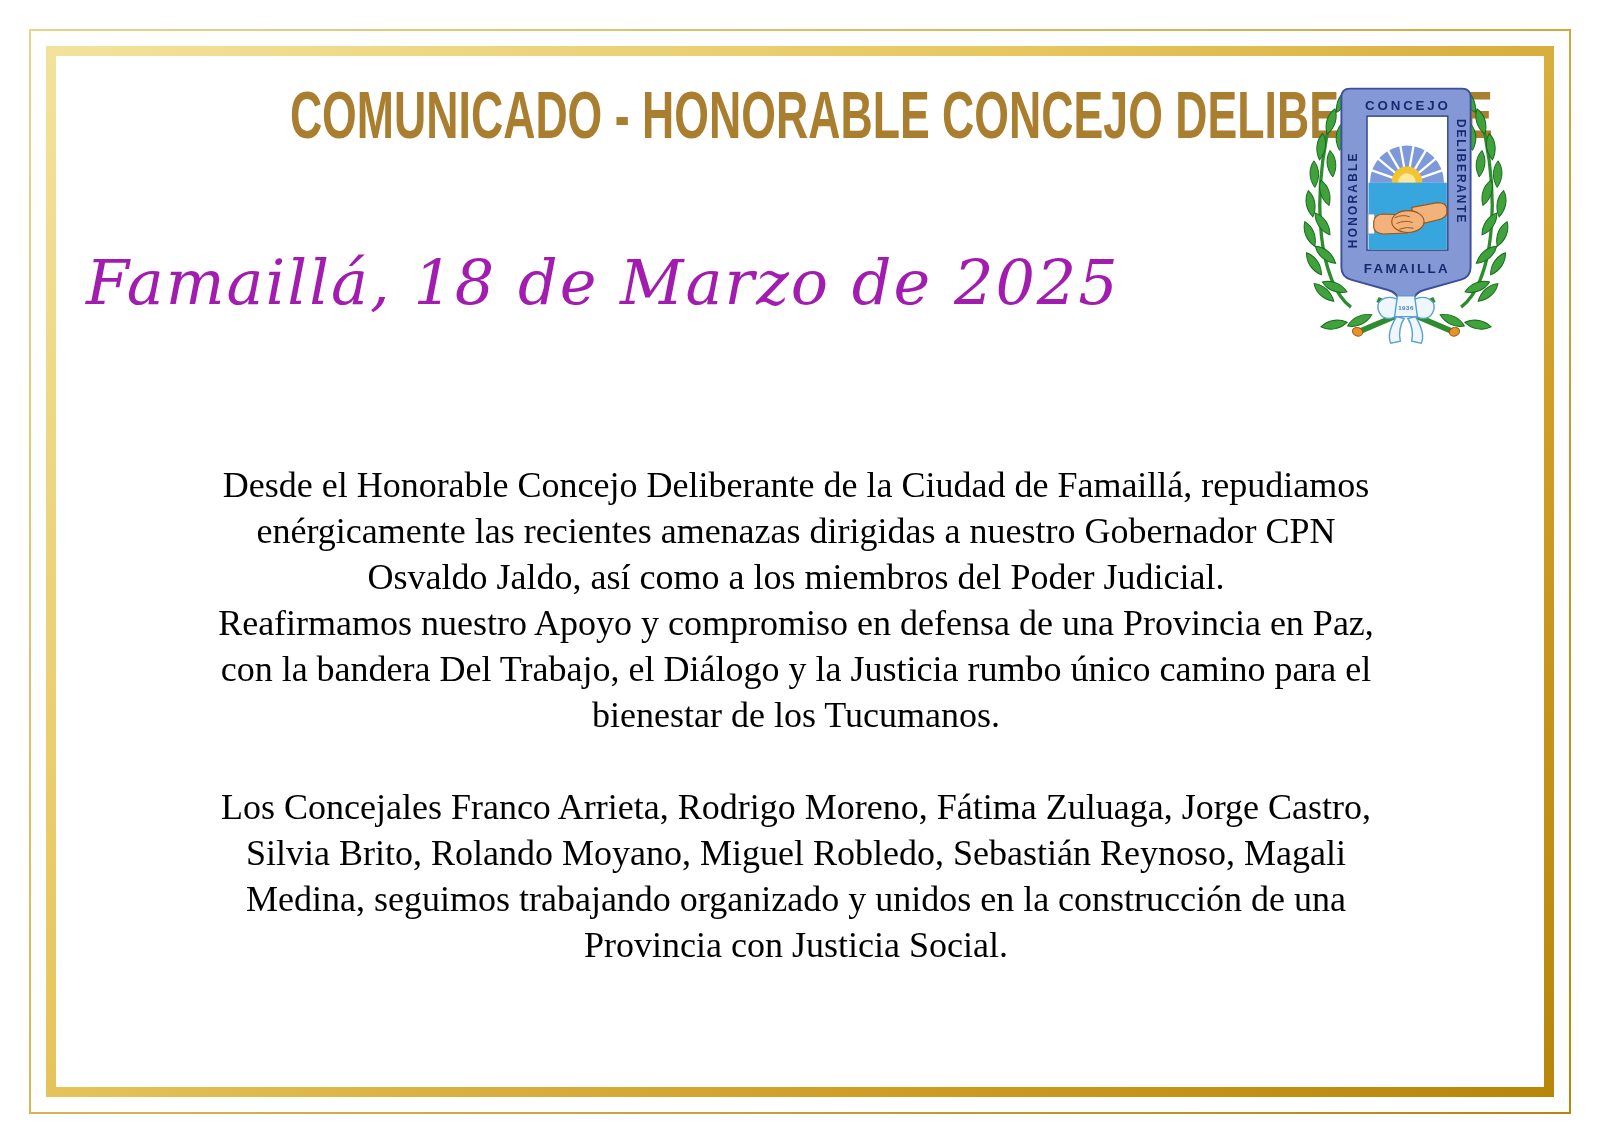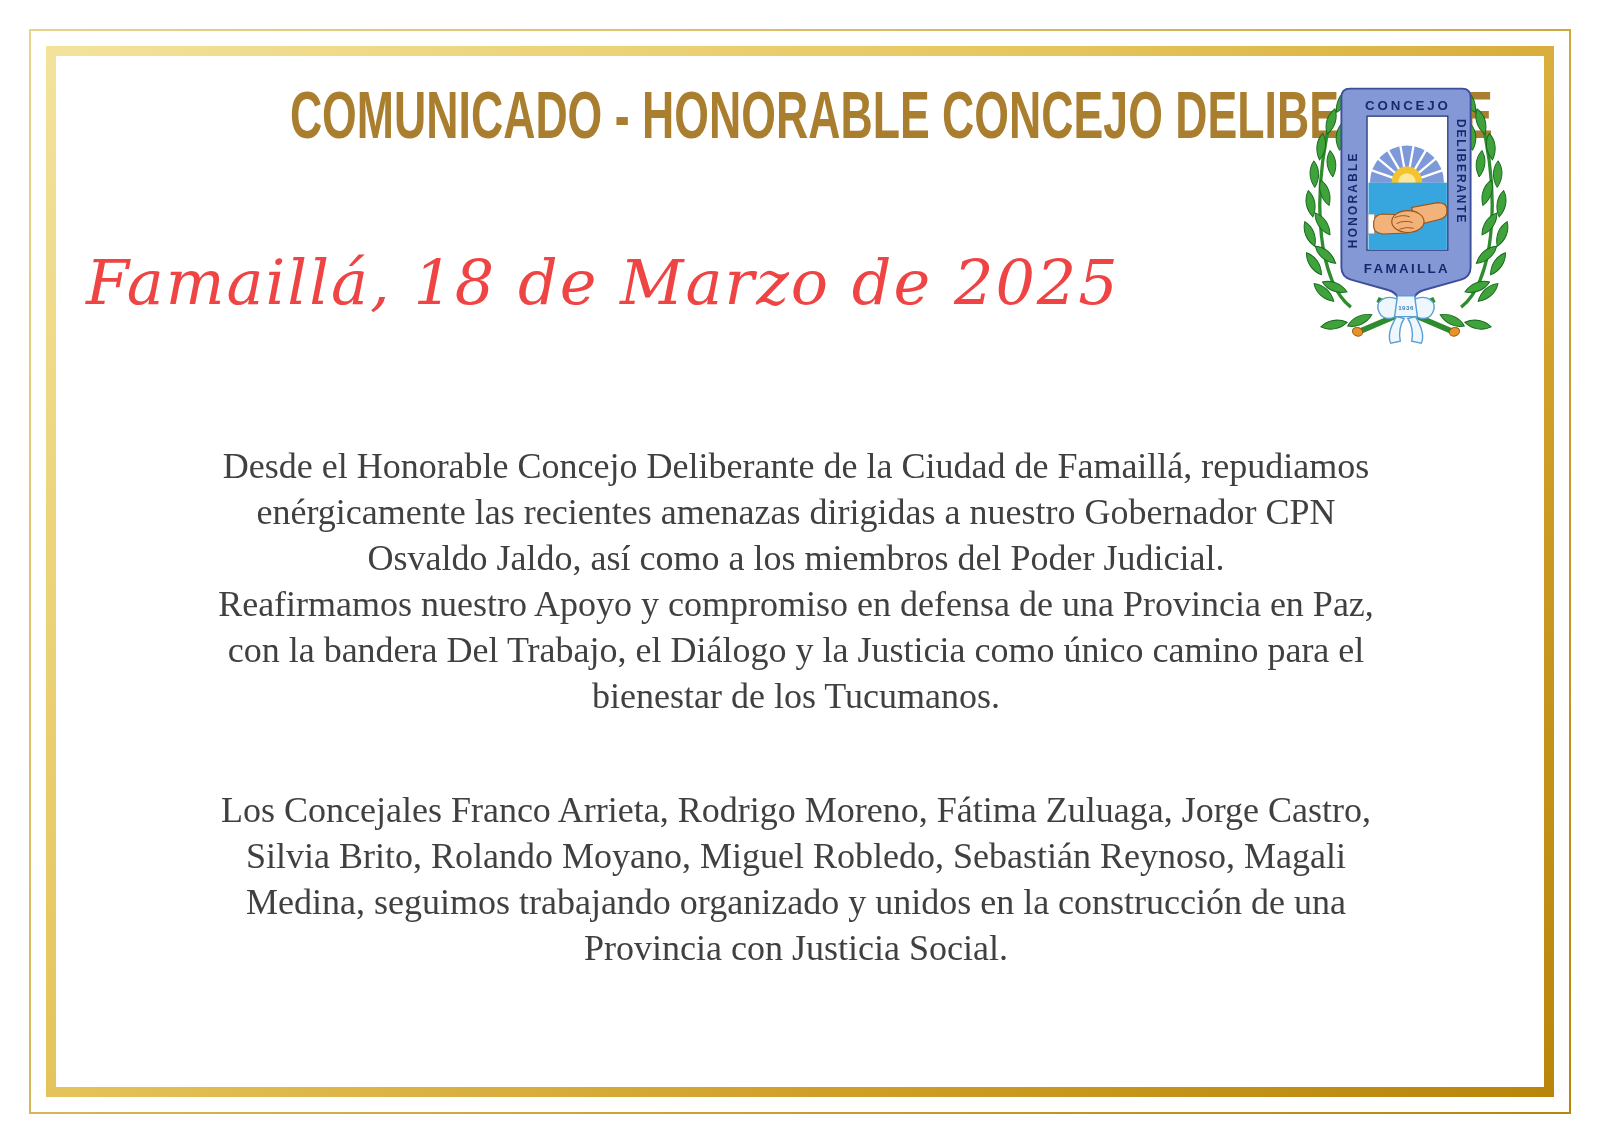--- a/index.html
+++ b/index.html
@@ -52,21 +52,21 @@
 
   
   .dateline {
     position: absolute;
     left: 86px;
     top: 246px;
     font-family: "DejaVu Serif", serif;
     font-style: italic;
     font-size: 62px;
     letter-spacing: 2px;
-    color: #ef4444;
+    color: #a21caf;
     white-space: nowrap;
   }
 
   
   .emblem {
     position: absolute;
     left: 1292px;
     top: 62px;
     width: 228px;
     height: 285px;
@@ -75,29 +75,29 @@
     font-family: "Liberation Sans", sans-serif;
     font-weight: 700;
     fill: #16296e;
   }
 
   
   .body-text {
     position: absolute;
     left: 100px;
     right: 108px;
-    top: 443px;
+    top: 462px;
     text-align: center;
     font-family: "Liberation Serif", serif;
     font-size: 36px;
     line-height: 46px;
-    color: #404040;
+    color: #000000;
   }
   .body-text p { white-space: pre-line; margin: 0; }
-  .body-text p.gap-before { margin-top: 68px; }
+  .body-text p.gap-before { margin-top: 46px; }
 </style>
 </head>
 <body>
 
 <div class="page">
 
   <div class="frame-outer"></div>
   <div class="frame-inner"></div>
 
   <header class="title-block">
@@ -204,21 +204,21 @@
       <path d="M111,246 L129,246 L132,268 L108,268 Z"></path>
     </g>
     <text x="120" y="261" font-size="6.5" letter-spacing="0.5" text-anchor="middle" fill="#3f7fb5" style="fill:#3f7fb5;">1936</text>
   </svg>
 
   <main class="body-text">
     <p>Desde el Honorable Concejo Deliberante de la Ciudad de Famaillá, repudiamos
 enérgicamente las recientes amenazas dirigidas a nuestro Gobernador CPN
 Osvaldo Jaldo, así como a los miembros del Poder Judicial.</p>
     <p>Reafirmamos nuestro Apoyo y compromiso en defensa de una Provincia en Paz,
-con la bandera Del Trabajo, el Diálogo y la Justicia como único camino para el
+con la bandera Del Trabajo, el Diálogo y la Justicia rumbo único camino para el
 bienestar de los Tucumanos.</p>
     <p class="gap-before">Los Concejales Franco Arrieta, Rodrigo Moreno, Fátima Zuluaga, Jorge Castro,
 Silvia Brito, Rolando Moyano, Miguel Robledo, Sebastián Reynoso, Magali
 Medina, seguimos trabajando organizado y unidos en la construcción de una
 Provincia con Justicia Social.</p>
   </main>
 
 </div>
 
 </body></html>

